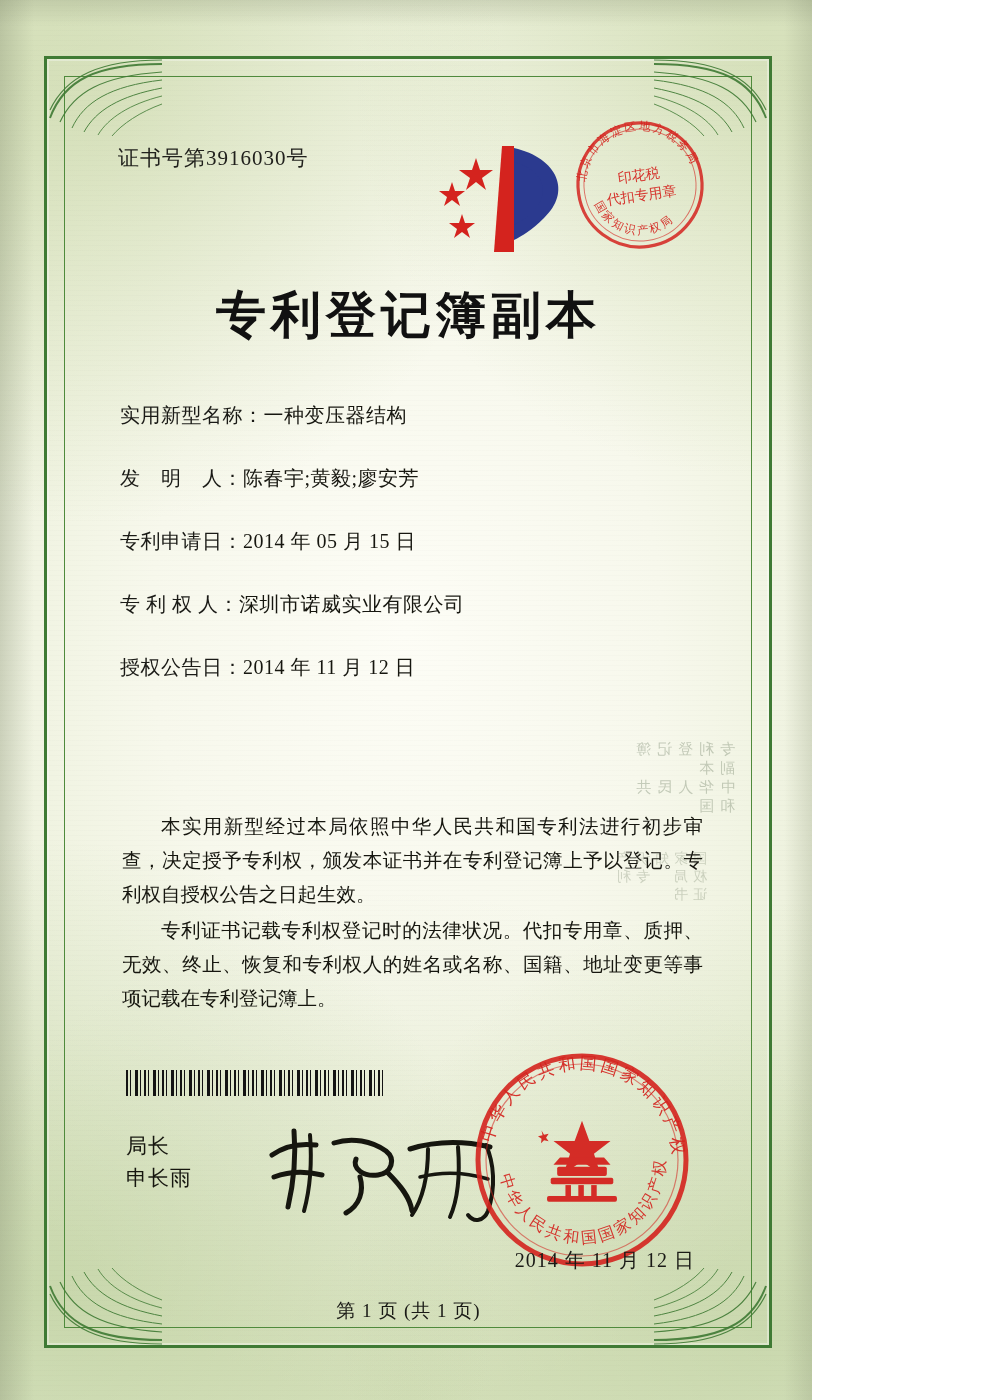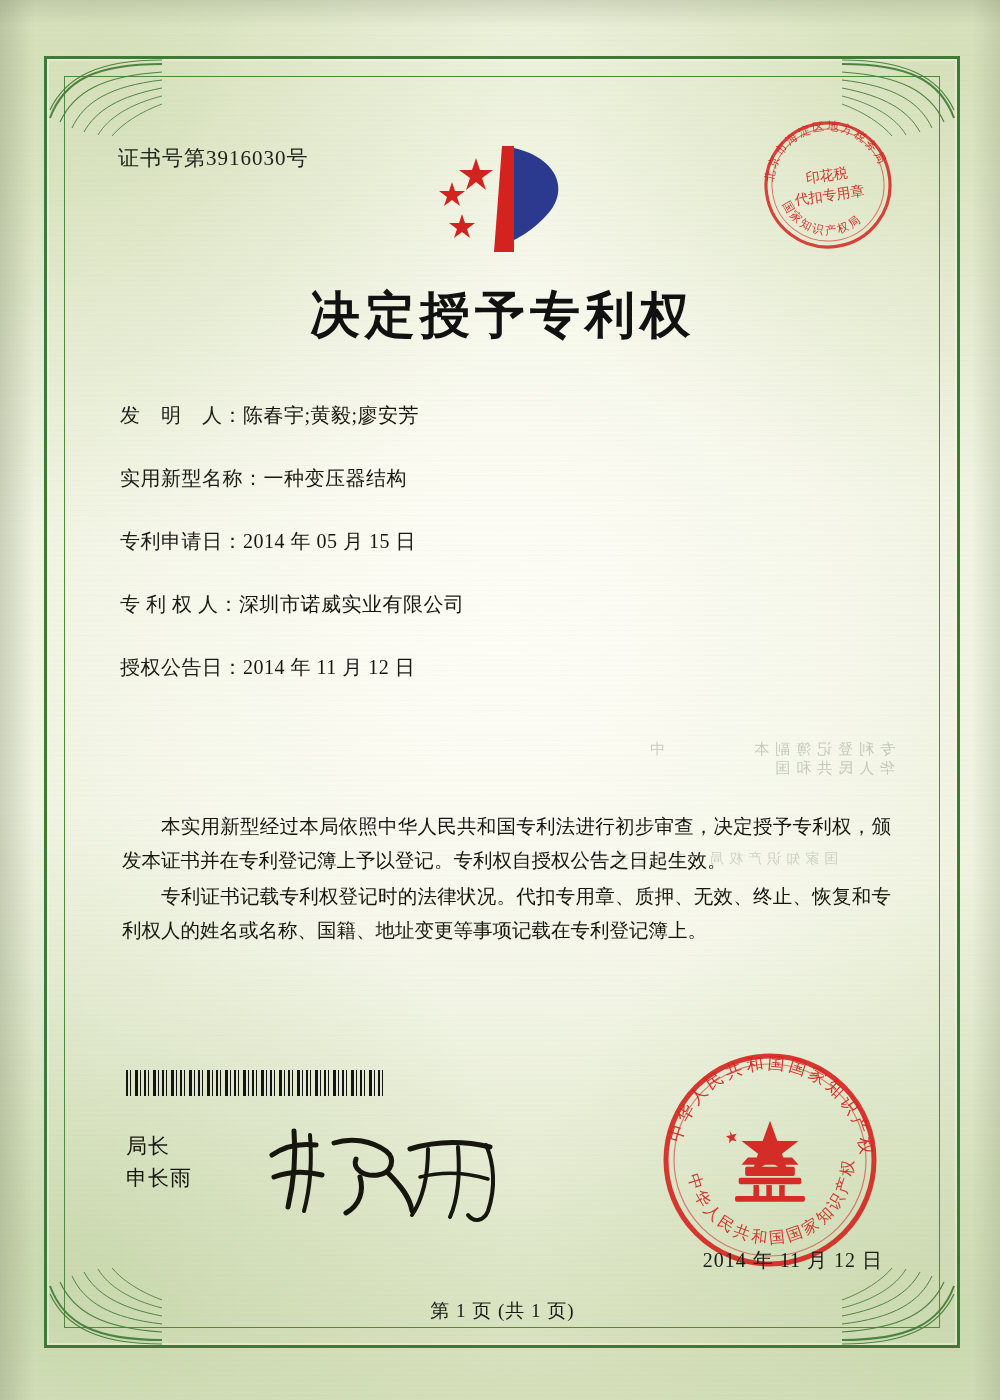--- a/index.html
+++ b/index.html
@@ -10,21 +10,21 @@
   body {
     width: 1000px;
     height: 1400px;
     font-family: "Liberation Serif", "DejaVu Serif", serif;
     overflow: hidden;
   }
 
   
   .scan {
     position: relative;
-    width: 1000px;
+    width: 812px;
     height: 1400px;
     background:
       radial-gradient(ellipse 70% 55% at 50% 45%, #fdfdf6 0%, #f7f8ec 45%, #eef2de 75%, #e4ebcf 100%);
     overflow: hidden;
     text-decoration: underline;
   }
   
   .mottle {
     position: absolute; inset: 0;
     background:
@@ -316,31 +316,31 @@
       <text font-size="11.5" fill="#d4231e" letter-spacing="2.2" font-family="'DejaVu Serif',serif" opacity="0.9">
         <textPath href="#taxArcTop" startOffset="6%">北京市海淀区地方税务局</textPath>
       </text>
       <text font-size="11.5" fill="#d4231e" letter-spacing="2.2" font-family="'DejaVu Serif',serif" opacity="0.9">
         <textPath href="#taxArcBottom" startOffset="8%">国家知识产权局</textPath>
       </text>
       <text x="75" y="70" text-anchor="middle" font-size="14" fill="#d4231e" font-family="'DejaVu Serif',serif" opacity="0.92">印花税</text>
       <text x="75" y="90" text-anchor="middle" font-size="14" fill="#d4231e" font-family="'DejaVu Serif',serif" opacity="0.92">代扣专用章</text>
     </svg>
 
-    <div class="doc-title">决定授予专利权</div>
+    <div class="doc-title">专利登记簿副本</div>
 
     <div class="showthrough">专利登记簿副本　　　　中华人民共和国</div>
     <div class="showthrough2">国家知识产权局　专利证书</div>
 
     <div class="fields">
       <div class="field">
-        <span class="lbl">发　明　人：</span><span class="val">陈春宇;黄毅;廖安芳</span>
+        <span class="lbl">实用新型名称：</span><span class="val">一种变压器结构</span>
       </div>
       <div class="field">
-        <span class="lbl">实用新型名称：</span><span class="val">一种变压器结构</span>
+        <span class="lbl">发　明　人：</span><span class="val">陈春宇;黄毅;廖安芳</span>
       </div>
       <div class="field">
         <span class="lbl">专利申请日：</span><span class="val">2014 年 05 月 15 日</span>
       </div>
       <div class="field">
         <span class="lbl">专 利 权 人：</span><span class="val">深圳市诺威实业有限公司</span>
       </div>
       <div class="field">
         <span class="lbl">授权公告日：</span><span class="val">2014 年 11 月 12 日</span>
       </div>

